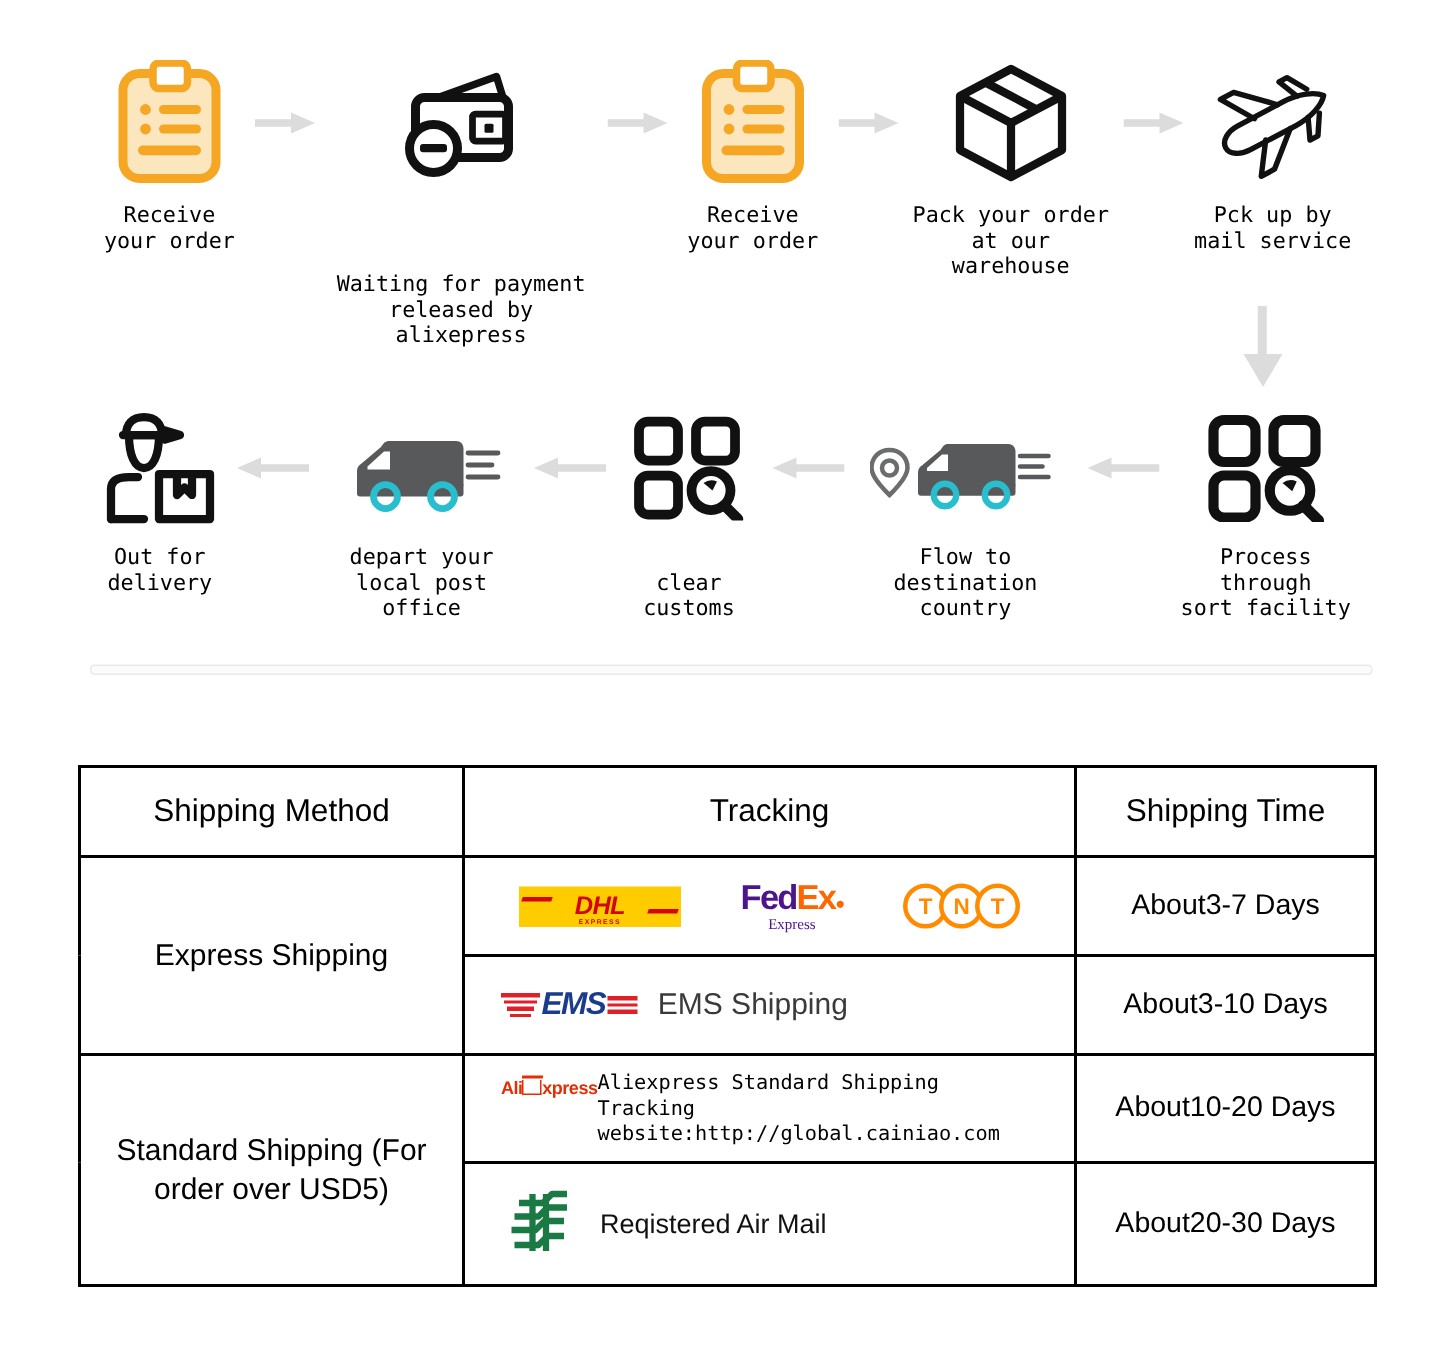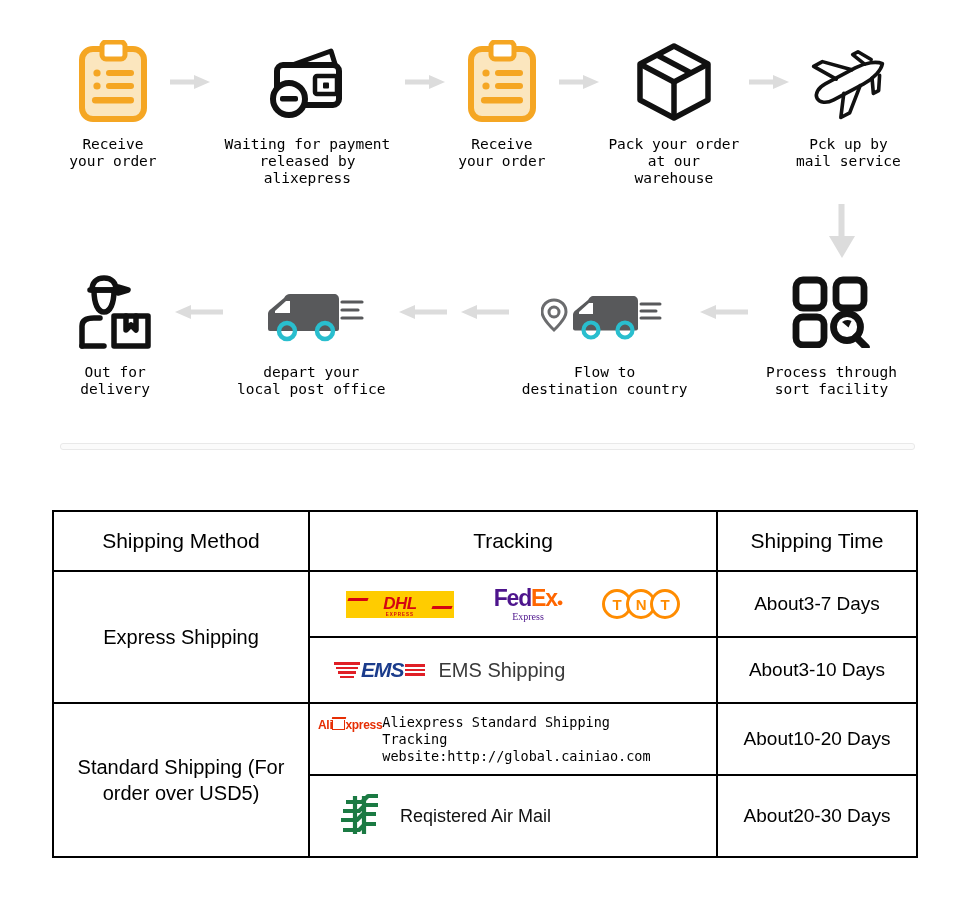--- a/index.html
+++ b/index.html
@@ -241,21 +241,21 @@
   .ems-label {
     font-size: 20px;
     color: #3a3a3a;
     font-family: "Liberation Sans", sans-serif;
   }
 
   
   .ali-strip {
     display: flex; align-items: center;
     height: 100%;
-    padding-left: 8px;
+    padding-left: 24px;
     text-align: left;
   }
   .ali-logo {
     font-family: "Liberation Sans", sans-serif;
     font-size: 12px;
     font-weight: bold;
     color: #E62E04;
     white-space: nowrap;
     flex: 0 0 auto;
     letter-spacing: -0.3px;
@@ -324,21 +324,21 @@
 your order</div>
     </div>
 
     <div class="flow-arrow" style="width:52px;">
       <svg width="40" height="16" viewBox="0 0 40 16" aria-hidden="true">
         <rect x="0" y="5.5" width="26" height="5" fill="#DCDCDC"></rect>
         <polygon points="24,1 40,8 24,15" fill="#DCDCDC"></polygon>
       </svg>
     </div>
 
-    <div class="flow-step" style="width:212px;">
+    <div class="flow-step" style="width:212px;gap:46px;">
       <div class="flow-icon">
         <svg width="84" height="78" viewBox="0 0 84 78" aria-hidden="true">
           <path d="M16 26 L66 8 L70 21" fill="none" stroke="#111" stroke-width="5" stroke-linejoin="round" stroke-linecap="round"></path>
           <rect x="12" y="22" width="62" height="40" rx="6" fill="#fff" stroke="#111" stroke-width="6"></rect>
           <rect x="50" y="33" width="22" height="18" rx="2" fill="#fff" stroke="#111" stroke-width="4.5"></rect>
           <rect x="58" y="39.5" width="6" height="6" rx="1" fill="#111"></rect>
           <circle cx="24" cy="56" r="16" fill="#fff" stroke="#111" stroke-width="6"></circle>
           <rect x="15" y="53" width="18" height="5.5" rx="2" fill="#111"></rect>
         </svg>
       </div>
@@ -469,20 +469,35 @@
 local post office</div>
     </div>
 
     <div class="flow-arrow" style="width:62px;">
       <svg width="48" height="16" viewBox="0 0 48 16" aria-hidden="true">
         <rect x="14" y="5.5" width="34" height="5" fill="#DCDCDC"></rect>
         <polygon points="16,1 0,8 16,15" fill="#DCDCDC"></polygon>
       </svg>
     </div>
 
+    <div class="flow-step" style="width:128px;">
+      <div class="flow-icon">
+        <svg width="74" height="70" viewBox="0 0 74 70" aria-hidden="true">
+          <g fill="none" stroke="#111" stroke-width="6.5">
+            <rect x="4" y="4" width="26" height="26" rx="6"></rect>
+            <rect x="42" y="4" width="26" height="26" rx="6"></rect>
+            <rect x="4" y="40" width="26" height="26" rx="6"></rect>
+            <circle cx="52" cy="50" r="13"></circle>
+            <path d="M61 60 L70 69" stroke-linecap="round" stroke-width="7"></path>
+          </g>
+          <path d="M47 45 a9 9 0 0 1 9 -1 l-3 6 z" fill="#111"></path>
+        </svg>
+      </div>
+      <div class="flow-label single-line">clear customs</div>
+    </div>
 
     <div class="flow-arrow" style="width:62px;">
       <svg width="48" height="16" viewBox="0 0 48 16" aria-hidden="true">
         <rect x="14" y="5.5" width="34" height="5" fill="#DCDCDC"></rect>
         <polygon points="16,1 0,8 16,15" fill="#DCDCDC"></polygon>
       </svg>
     </div>
 
     <div class="flow-step" style="width:196px;">
       <div class="flow-icon">

